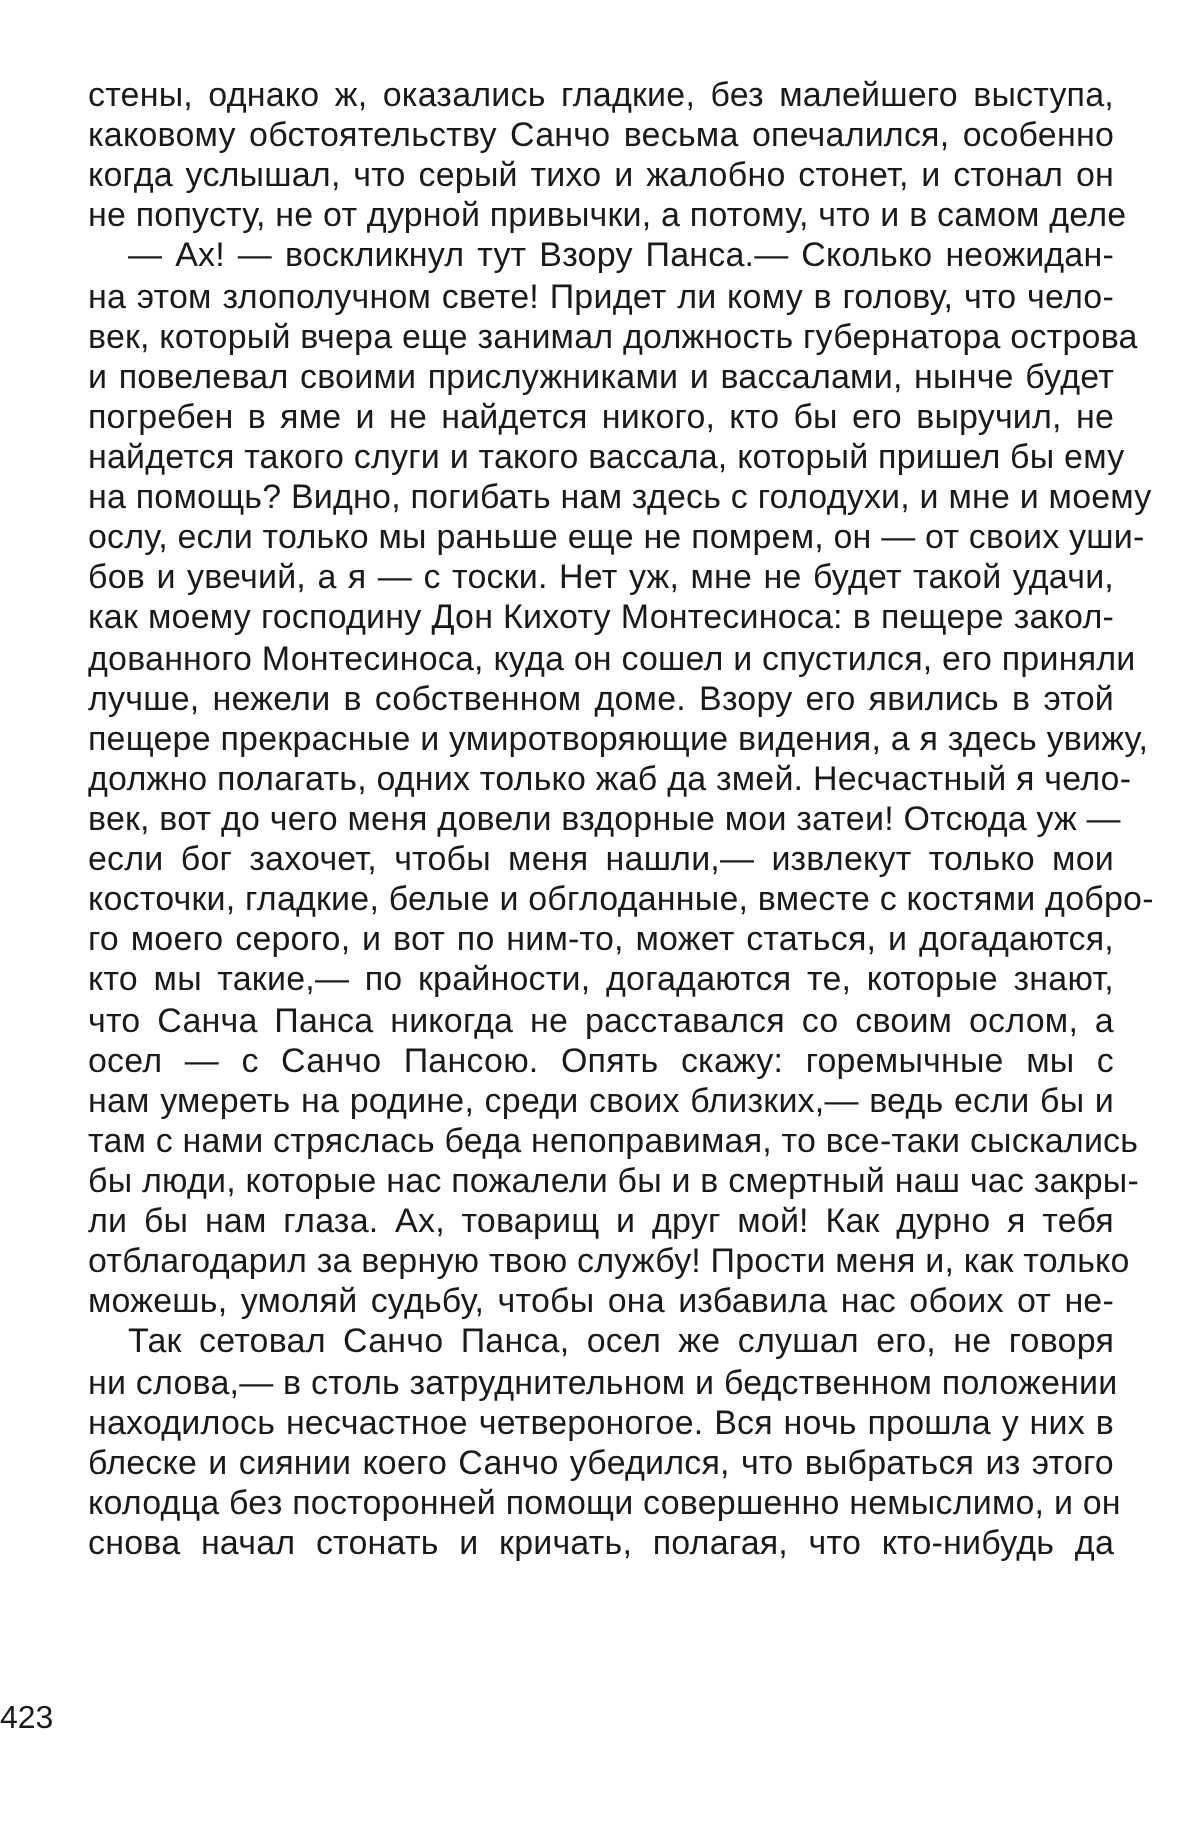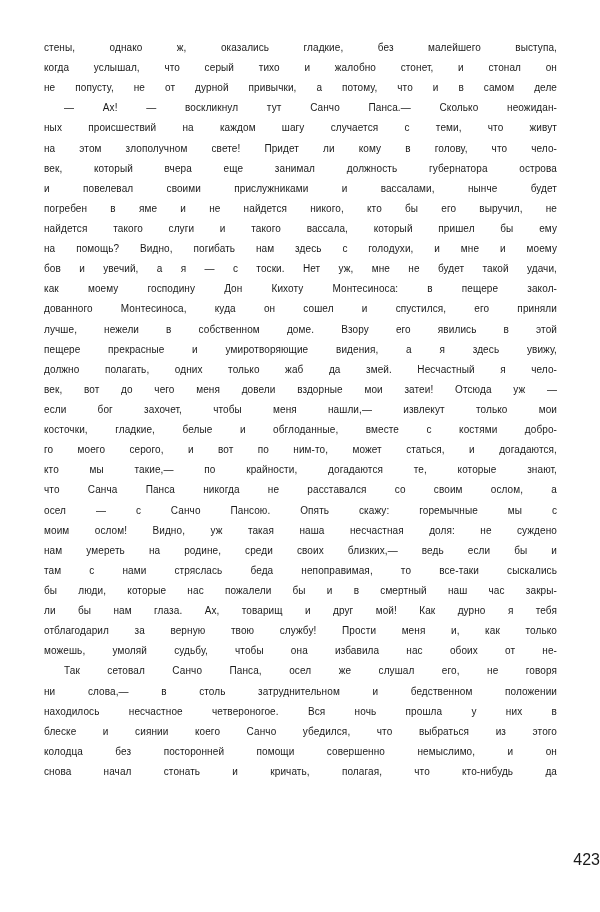--- a/index.html
+++ b/index.html
@@ -5,61 +5,61 @@
   html, body { margin: 0; padding: 0; background: #ffffff; }
   body { width: 600px; height: 912px; position: relative; overflow: hidden; }
   .page {
     position: absolute; left: 44px; top: 38px; width: 513px;
     font-family: "DejaVu Serif", "Liberation Serif", serif;
     font-size: 14.6px; line-height: 20.12px; color: #1a1a1a;
   }
   .line {
     display: block; height: 20.12px; white-space: nowrap;
     text-align: justify; text-align-last: justify;
-    letter-spacing: 0.1px; font-family: "Liberation Sans", sans-serif; font-size: 10px;
+    letter-spacing: 0.1px; font-family: "Liberation Sans", sans-serif; font-size: 17px;
   }
   .line.last { text-align-last: left; }
   .line.indent { padding-left: 20px; }
   .page-number {
-    position: absolute; left: 0; width: 600px; top: 851px; text-align: right;
+    position: absolute; left: 0; width: 600px; top: 851px; text-align: left;
     font-family: "Liberation Sans", sans-serif; font-size: 16px; color: #1a1a1a;
   }
 </style>
 </head>
 <body>
 
 <div class="page" id="page-body">
     <div>
       <span class="line">стены, однако ж, оказались гладкие, без малейшего выступа,</span>
+      <span class="line">каковому обстоятельству Санчо весьма опечалился, особенно</span>
       <span class="line">когда услышал, что серый тихо и жалобно стонет, и стонал он</span>
       <span class="line">не попусту, не от дурной привычки, а потому, что и в самом деле</span>
     </div>
     <div>
-      <span class="line indent">— Ах! — воскликнул тут Санчо Панса.— Сколько неожидан-</span>
-      <span class="line">ных происшествий на каждом шагу случается с теми, что живут</span>
+      <span class="line indent">— Ах! — воскликнул тут Взору Панса.— Сколько неожидан-</span>
       <span class="line">на этом злополучном свете! Придет ли кому в голову, что чело-</span>
       <span class="line">век, который вчера еще занимал должность губернатора острова</span>
       <span class="line">и повелевал своими прислужниками и вассалами, нынче будет</span>
       <span class="line">погребен в яме и не найдется никого, кто бы его выручил, не</span>
       <span class="line">найдется такого слуги и такого вассала, который пришел бы ему</span>
       <span class="line">на помощь? Видно, погибать нам здесь с голодухи, и мне и моему</span>
+      <span class="line">ослу, если только мы раньше еще не помрем, он — от своих уши-</span>
       <span class="line">бов и увечий, а я — с тоски. Нет уж, мне не будет такой удачи,</span>
       <span class="line">как моему господину Дон Кихоту Монтесиноса: в пещере закол-</span>
       <span class="line">дованного Монтесиноса, куда он сошел и спустился, его приняли</span>
       <span class="line">лучше, нежели в собственном доме. Взору его явились в этой</span>
       <span class="line">пещере прекрасные и умиротворяющие видения, а я здесь увижу,</span>
       <span class="line">должно полагать, одних только жаб да змей. Несчастный я чело-</span>
       <span class="line">век, вот до чего меня довели вздорные мои затеи! Отсюда уж —</span>
       <span class="line">если бог захочет, чтобы меня нашли,— извлекут только мои</span>
       <span class="line">косточки, гладкие, белые и обглоданные, вместе с костями добро-</span>
       <span class="line">го моего серого, и вот по ним-то, может статься, и догадаются,</span>
       <span class="line">кто мы такие,— по крайности, догадаются те, которые знают,</span>
       <span class="line">что Санча Панса никогда не расставался со своим ослом, а</span>
       <span class="line">осел — с Санчо Пансою. Опять скажу: горемычные мы с</span>
-      <span class="line">моим ослом! Видно, уж такая наша несчастная доля: не суждено</span>
       <span class="line">нам умереть на родине, среди своих близких,— ведь если бы и</span>
       <span class="line">там с нами стряслась беда непоправимая, то все-таки сыскались</span>
       <span class="line">бы люди, которые нас пожалели бы и в смертный наш час закры-</span>
       <span class="line">ли бы нам глаза. Ах, товарищ и друг мой! Как дурно я тебя</span>
       <span class="line">отблагодарил за верную твою службу! Прости меня и, как только</span>
       <span class="line">можешь, умоляй судьбу, чтобы она избавила нас обоих от не-</span>
     </div>
     <div>
       <span class="line indent">Так сетовал Санчо Панса, осел же слушал его, не говоря</span>
       <span class="line">ни слова,— в столь затруднительном и бедственном положении</span>

